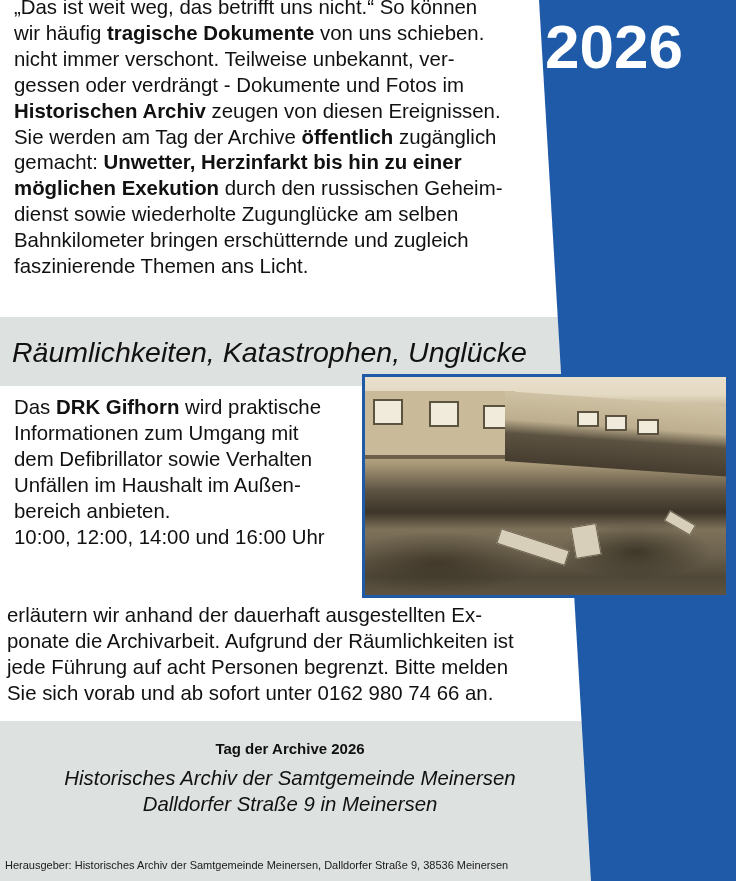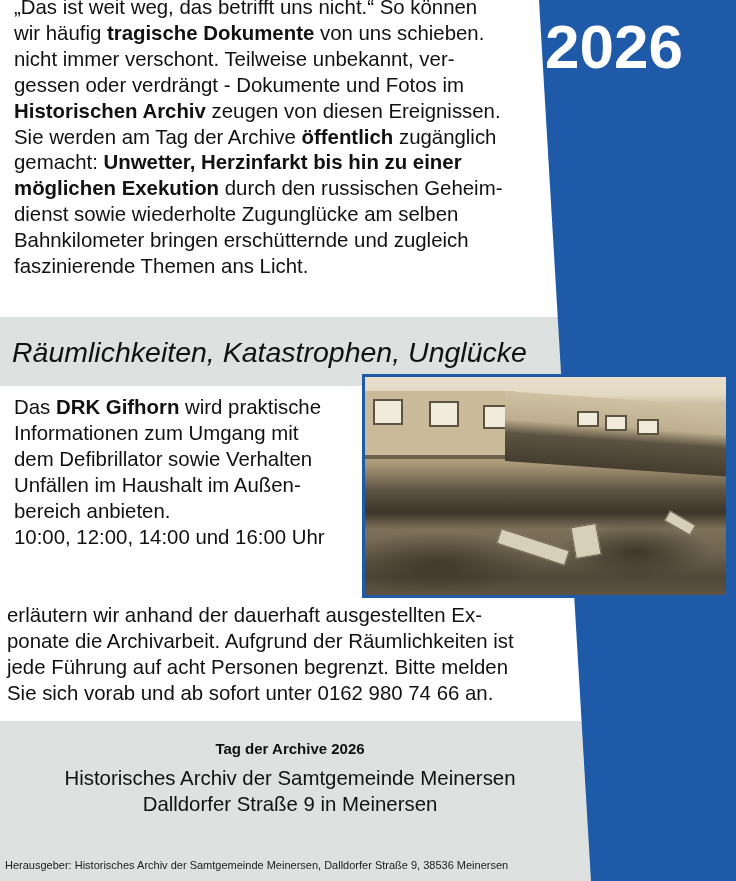--- a/index.html
+++ b/index.html
@@ -65,21 +65,21 @@
   .more { left: 7px; top: 603px; width: 560px; }
 
   .footer-title {
     position: absolute; left: 0; width: 580px; top: 736px; text-align: center;
     font-weight: bold; font-size: 15px; line-height: 26px;
   }
   .footer-lines {
     position: absolute; left: 0; width: 580px; top: 766px; text-align: center;
     font-size: 20.4px; line-height: 25.5px;
   }
-  .footer-lines div { white-space: nowrap; }
+  .footer-lines div { white-space: nowrap; font-style: italic; }
   .publisher {
     position: absolute; left: 5px; top: 857px; font-size: 11px; line-height: 16px;
     white-space: nowrap; color: #1a1a1a;
   }
 </style>
 </head>
 <body>
 
 <div class="band band-heading"></div>
 <div class="band band-footer"></div>

